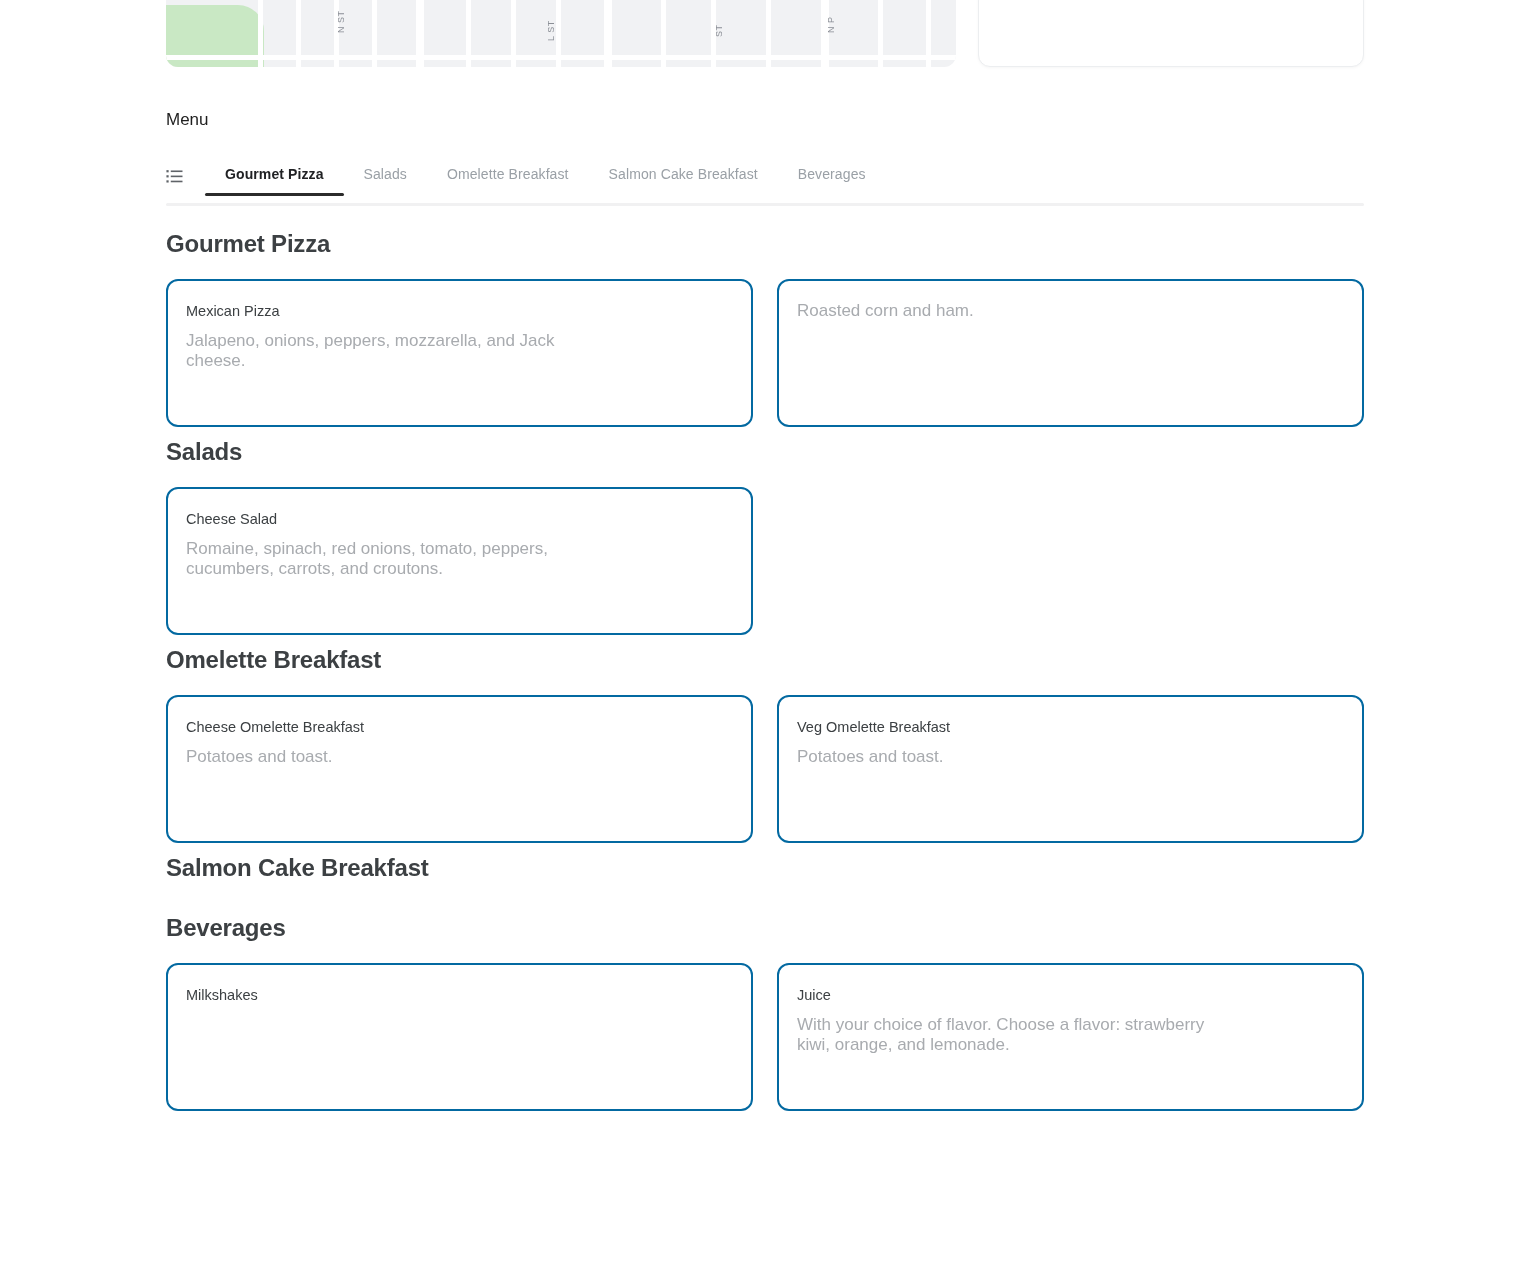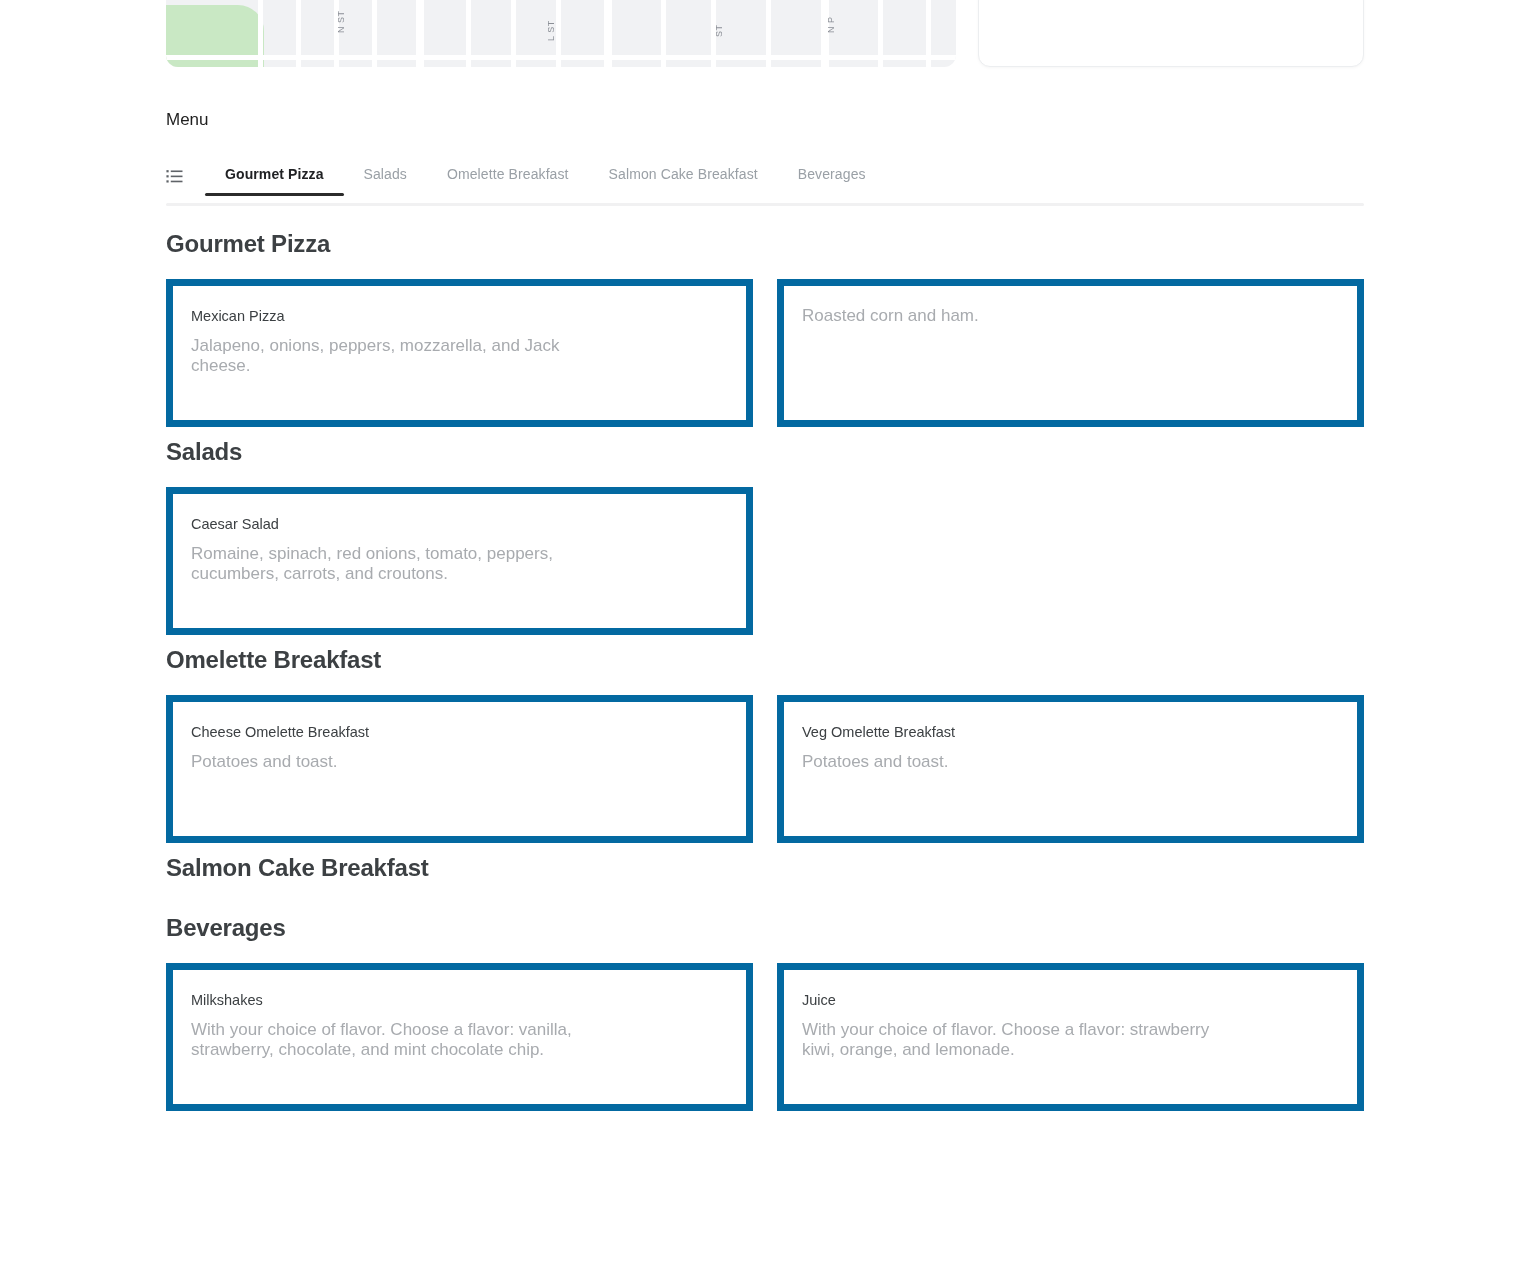--- a/index.html
+++ b/index.html
@@ -182,22 +182,22 @@
     margin: 0;
     padding: 10px 0 20px 0;
     line-height: 30px;
   }
   .cards {
     display: grid;
     grid-template-columns: 1fr 1fr;
     gap: 24px;
   }
   .card {
-    border: 7px solid #0369a1;
-    border-radius: 0;
+    border: 2px solid #0369a1;
+    border-radius: 12px;
     background: #ffffff;
     min-height: 148px;
     padding: 20px 20px 18px 18px;
   }
   .card-title {
     font-size: 14.5px;
     color: #3c4043;
     line-height: 20px;
     margin: 0 0 10px 0;
     font-weight: 400;
@@ -283,21 +283,21 @@
         <div class="card">
           <p class="card-desc">Roasted corn and ham.</p>
         </div>
       </div>
     </section>
 
     <section class="section">
       <h2 class="section-title">Salads</h2>
       <div class="cards">
         <div class="card">
-          <p class="card-title">Caesar Salad</p>
+          <p class="card-title">Cheese Salad</p>
           <p class="card-desc">Romaine, spinach, red onions, tomato, peppers, cucumbers, carrots, and croutons.</p>
         </div>
       </div>
     </section>
 
     <section class="section">
       <h2 class="section-title">Omelette Breakfast</h2>
       <div class="cards">
         <div class="card">
           <p class="card-title">Cheese Omelette Breakfast</p>
@@ -314,21 +314,20 @@
       <h2 class="section-title">Salmon Cake Breakfast</h2>
       <div class="cards">
       </div>
     </section>
 
     <section class="section">
       <h2 class="section-title">Beverages</h2>
       <div class="cards">
         <div class="card">
           <p class="card-title">Milkshakes</p>
-          <p class="card-desc">With your choice of flavor. Choose a flavor: vanilla, strawberry, chocolate, and mint chocolate chip.</p>
         </div>
         <div class="card">
           <p class="card-title">Juice</p>
           <p class="card-desc">With your choice of flavor. Choose a flavor: strawberry kiwi, orange, and lemonade.</p>
         </div>
       </div>
     </section>
 
   </div>
 </div>

